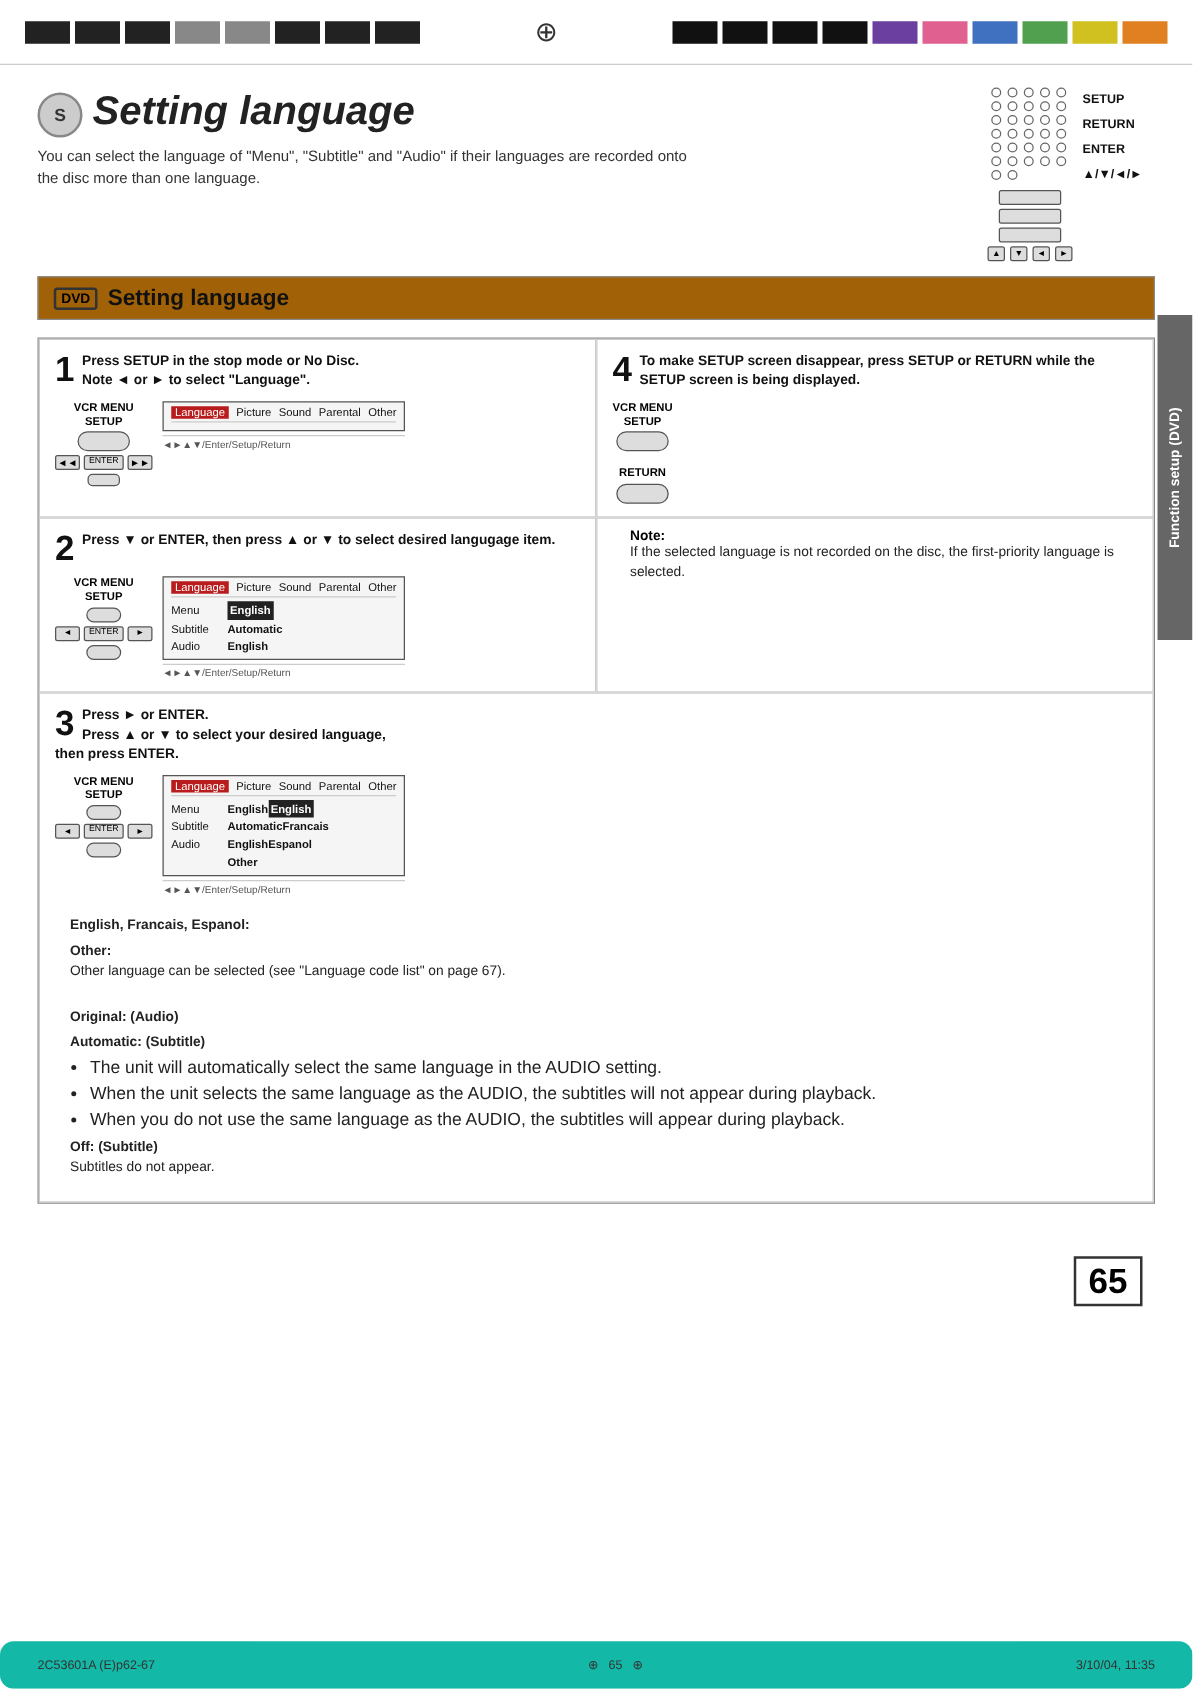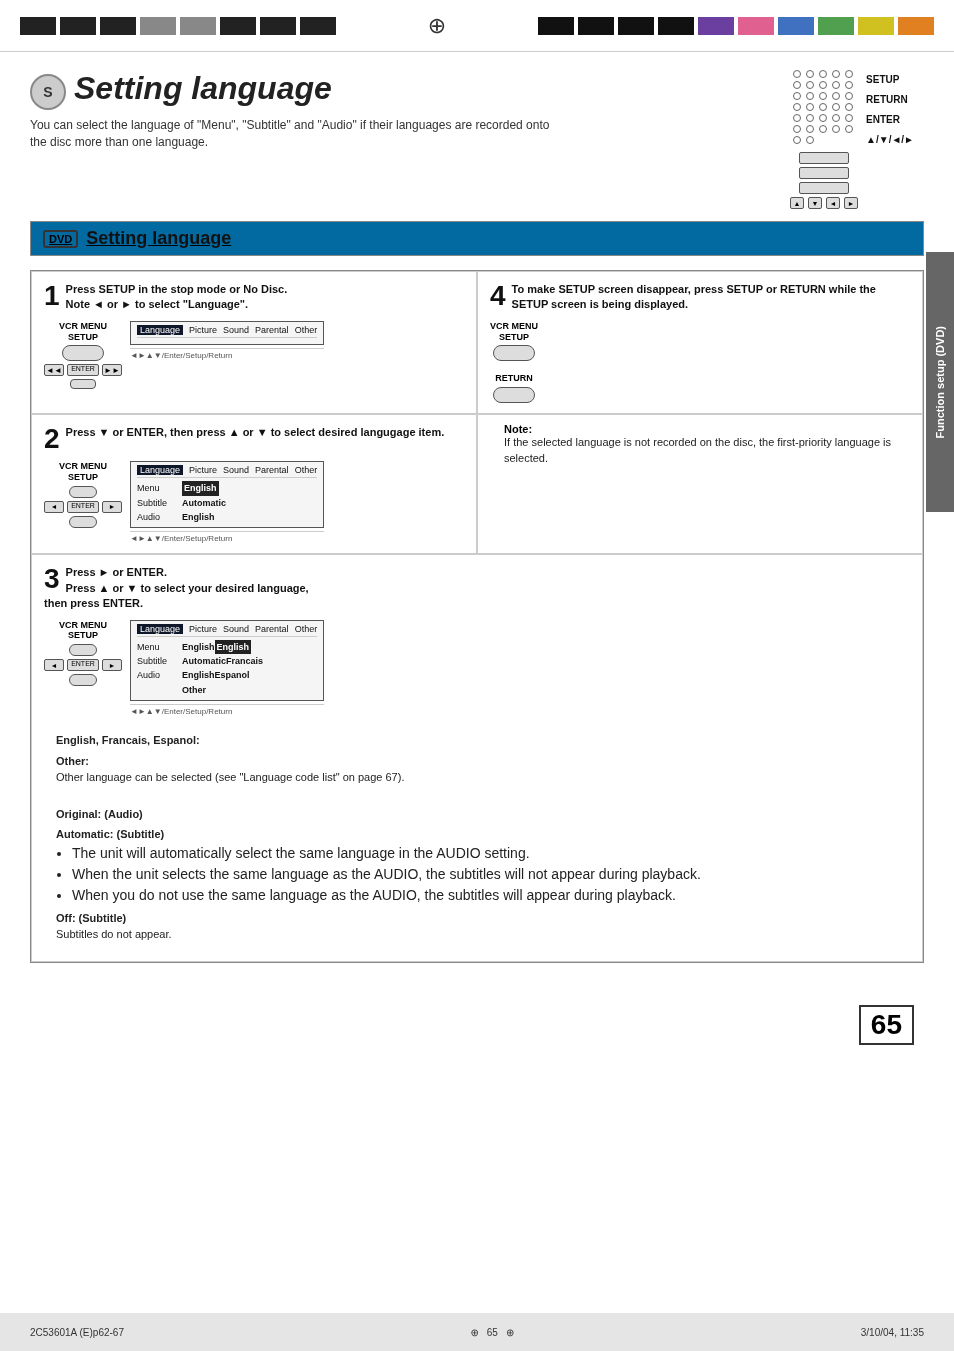--- a/index.html
+++ b/index.html
@@ -121,22 +121,21 @@
     }
 
     
     .section-header {
       display: flex;
       align-items: center;
       gap: 8px;
       border: 1px solid #888;
       padding: 6px 12px;
       margin-bottom: 14px;
-      background: #0369a1;
-      text-decoration: underline;
+      background: #a16207;
     }
     .dvd-badge {
       font-size: 11px;
       font-weight: bold;
       border: 2px solid #333;
       padding: 1px 4px;
       border-radius: 3px;
     }
     .section-title {
       font-size: 18px;
@@ -234,21 +233,21 @@
     .screen-header-row {
       display: flex;
       gap: 6px;
       font-size: 9px;
       border-bottom: 1px solid #ccc;
       margin-bottom: 3px;
       padding-bottom: 2px;
       color: #111;
     }
     .screen-header-row .highlighted {
-      background: #0f172a;
+      background: #b91c1c;
       color: #fff;
       padding: 0 3px;
     }
     .screen-row {
       display: flex;
       font-size: 9px;
       line-height: 1.6;
       color: #111;
     }
     .screen-row .label-col { width: 45px; }
@@ -328,27 +327,28 @@
       padding: 2px 10px;
     }
 
     
     .footer-bar {
       position: absolute;
       bottom: 0;
       left: 0;
       right: 0;
       height: 38px;
-      background: #e5e5e5;
+      background: #14b8a6;
       display: flex;
       align-items: center;
       justify-content: space-between;
       padding: 0 30px;
       font-size: 10px;
       color: #333;
+      border-radius: 11px;
     }
     .footer-center {
       display: flex;
       align-items: center;
       gap: 8px;
     }
 
     .step-content-row {
       display: flex;
       gap: 8px;

